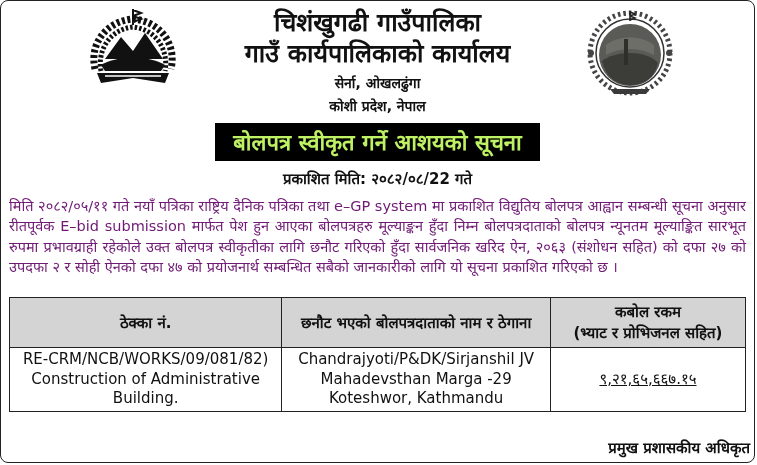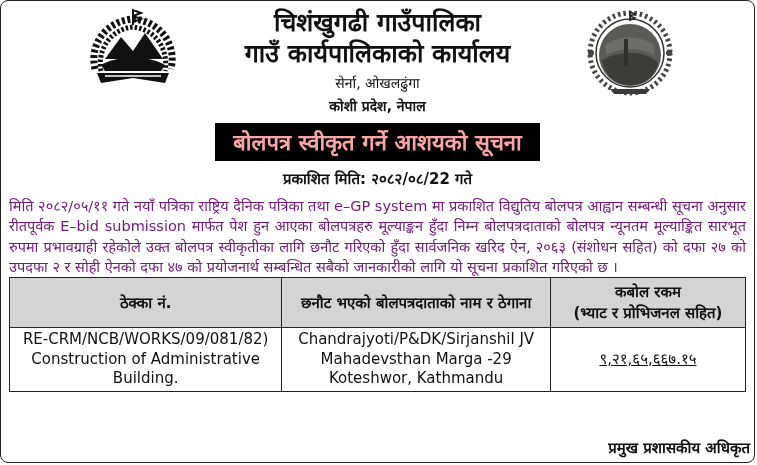--- a/index.html
+++ b/index.html
@@ -19,44 +19,44 @@
     padding: 4px 8px 9px 8px;
     position: relative;
   }
   
   .header { position: relative; height: 104px; }
   .logo-left { position: absolute; left: 72px; top: 2px; width: 104px; height: 84px; }
   .logo-right { position: absolute; right: 70px; top: 0px; width: 92px; height: 92px; }
   .header-text { text-align: center; padding-top: 2px; }
   .muni-name { font-size: 25px; font-weight: bold; line-height: 1.25; }
   .office-name { font-size: 25px; font-weight: bold; line-height: 1.25; }
-  .addr-line { font-size: 14px; font-weight: normal; margin-top: 3px; }
+  .addr-line { font-size: 14px; font-weight: bold; margin-top: 3px; }
   .prov-line { font-size: 14px; font-weight: bold; margin-top: 4px; }
   
   .banner-wrap { text-align: center; margin-top: 14px; }
   .banner {
     display: inline-block;
-    background: #000000; color: #fca5a5;
+    background: #000000; color: #bef264;
     font-size: 22px; font-weight: bold;
     padding: 3px 18px 5px 18px;
   }
   .date-line { text-align: center; font-size: 15px; font-weight: bold; margin-top: 7px; }
   
   .body-para {
     margin-top: 8px;
     font-size: 14.5px;
     line-height: 1.40;
     text-align: justify;
     color: #701a75;
   }
   
   table.notice-table {
     width: 100%;
     border-collapse: collapse;
-    margin-top: 0;
+    margin-top: 20px;
   }
   table.notice-table th, table.notice-table td {
     border: 1.6px solid #222222;
     text-align: center;
     vertical-align: middle;
   }
   table.notice-table th {
     background: #d4d4d4;
     font-size: 15px; font-weight: bold;
     height: 50px;

